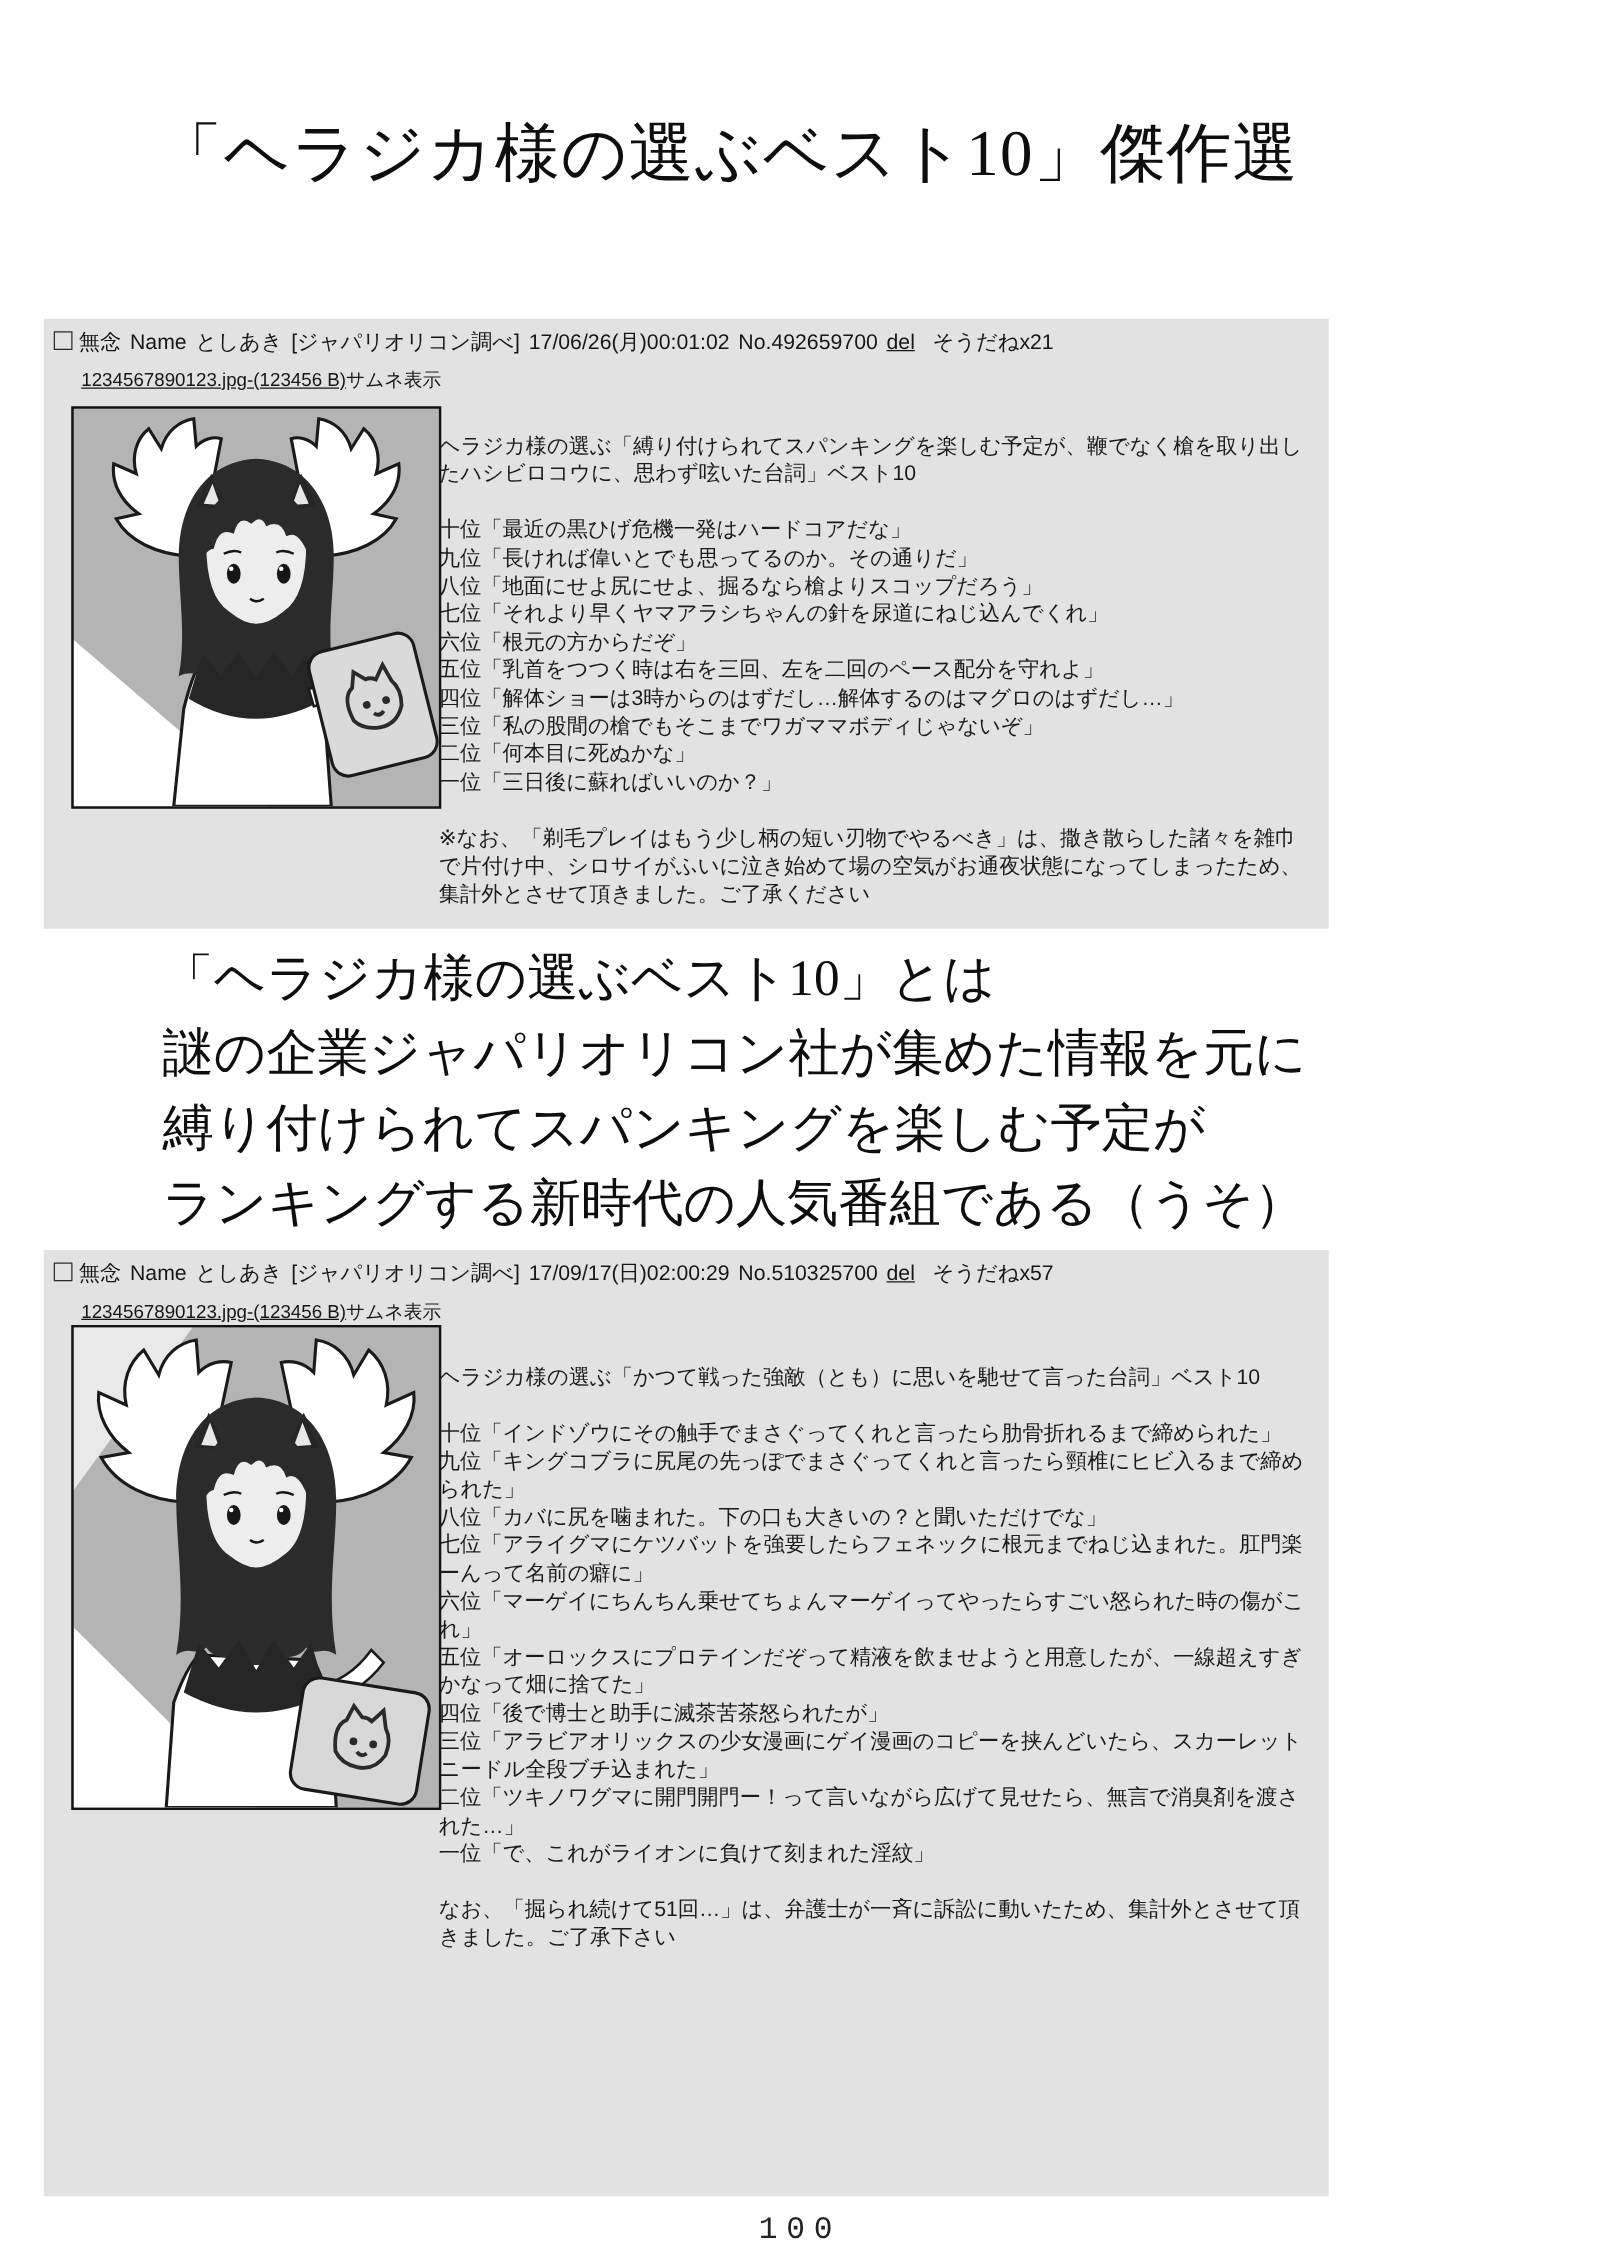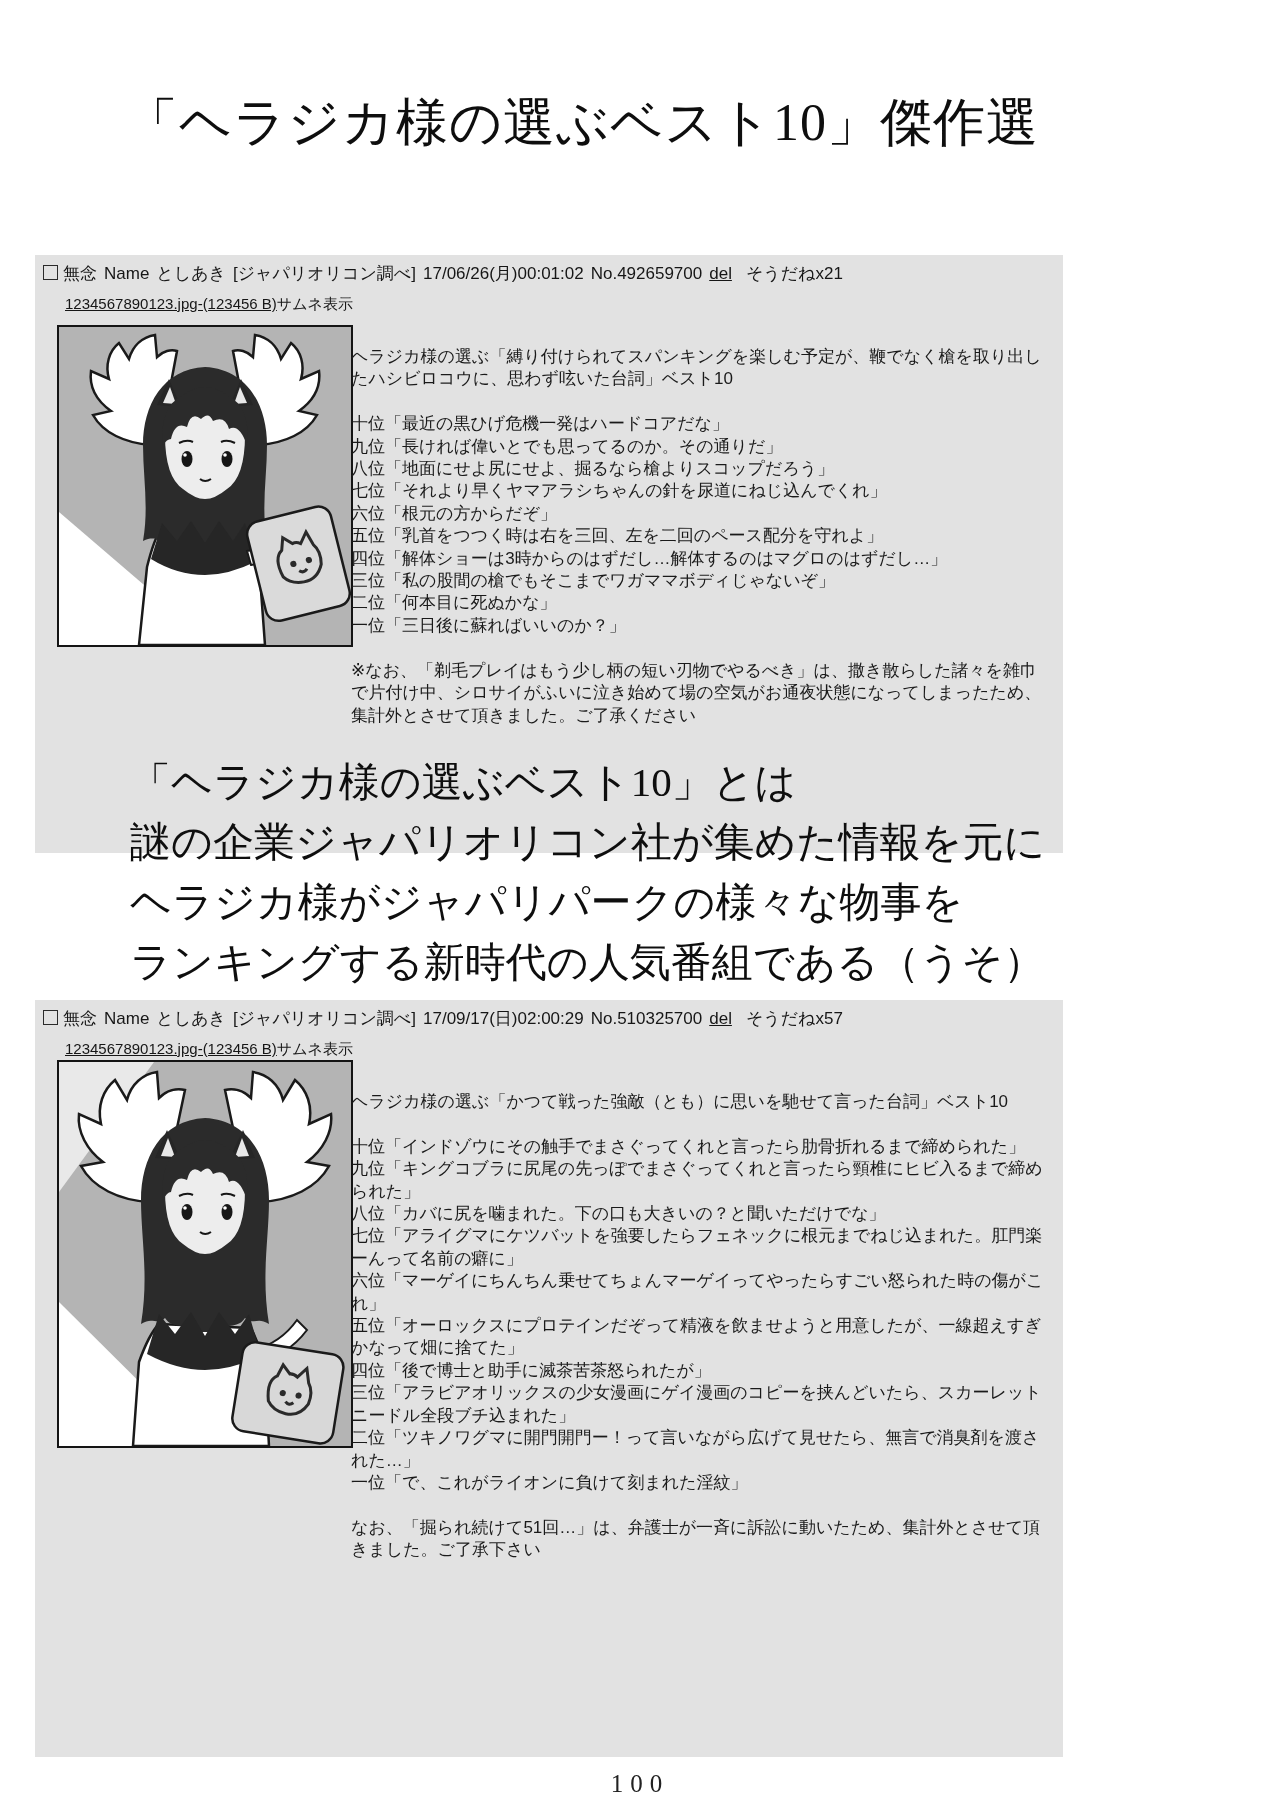--- a/index.html
+++ b/index.html
@@ -11,21 +11,21 @@
   .page-title {
     position:absolute; left:126px; top:88px;
     font-family:"Liberation Serif","DejaVu Serif",serif;
     font-size:52px; font-weight:500; letter-spacing:1px; color:#0e0e0e;
     white-space:nowrap;
     text-align:center;
   }
   .post {
     position:absolute; left:35px; width:1028px; background:#e2e2e2;
   }
-  .post-1 { top:255px; height:598px; }
+  .post-1 { top:255px; height:488px; }
   .post-2 { top:1000px; height:757px; }
   .post-header {
     position:absolute; left:8px; top:7px; font-size:17px; white-space:nowrap; color:#161616;
   }
   .checkbox {
     display:inline-block; width:13px; height:13px; border:1.5px solid #2a2a2a;
     vertical-align:-1px; margin-right:5px; background:transparent;
   }
   .hdr-piece { margin-right:7px; }
   .del-link { text-decoration:underline; margin-right:14px; cursor:pointer; }
@@ -44,21 +44,21 @@
     position:absolute; left:316px; top:91px; width:700px;
     font-size:17px; line-height:22.4px; white-space:pre-line; color:#1a1a1a;
   }
   .about {
     position:absolute; left:130px; top:752px;
     font-family:"Liberation Serif","DejaVu Serif",serif;
     font-size:41px; line-height:60px; color:#0e0e0e; white-space:pre-line;
   }
   .page-num {
     position:absolute; left:0; right:0; bottom:12px; text-align:center;
-    font-family:Liberation Serif, serif;
+    font-family:Liberation Mono, monospace;
     font-size:25px; letter-spacing:7px; color:#222;
   }
   svg { display:block; }
 </style>
 </head>
 <body>
 
 <div class="page-title">「ヘラジカ様の選ぶベスト10」傑作選</div>
 
 <div class="post post-1">
@@ -118,21 +118,21 @@
 二位「何本目に死ぬかな」
 一位「三日後に蘇ればいいのか？」
 
 ※なお、「剃毛プレイはもう少し柄の短い刃物でやるべき」は、撒き散らした諸々を雑巾
 で片付け中、シロサイがふいに泣き始めて場の空気がお通夜状態になってしまったため、
 集計外とさせて頂きました。ご了承ください</div>
 </div>
 
 <div class="about">「ヘラジカ様の選ぶベスト10」とは
 謎の企業ジャパリオリコン社が集めた情報を元に
-ヘラジカ様がジャパリパークの様々な物事を
+縛り付けられてスパンキングを楽しむ予定が
 ランキングする新時代の人気番組である（うそ）</div>
 
 <div class="post post-2">
   <div class="post-header">
     <span class="checkbox"></span><span class="hdr-piece">無念</span><span class="hdr-piece">Name</span><span class="hdr-piece">としあき</span><span class="hdr-piece">[ジャパリオリコン調べ]</span><span class="hdr-piece">17/09/17(日)02:00:29</span><span class="hdr-piece">No.510325700</span><span class="del-link">del</span><span>そうだねx57</span>
   </div>
   <div class="file-line">
     <span class="file-link">1234567890123.jpg-(123456 B)</span><span class="thumb-label">サムネ表示</span>
   </div>
 

